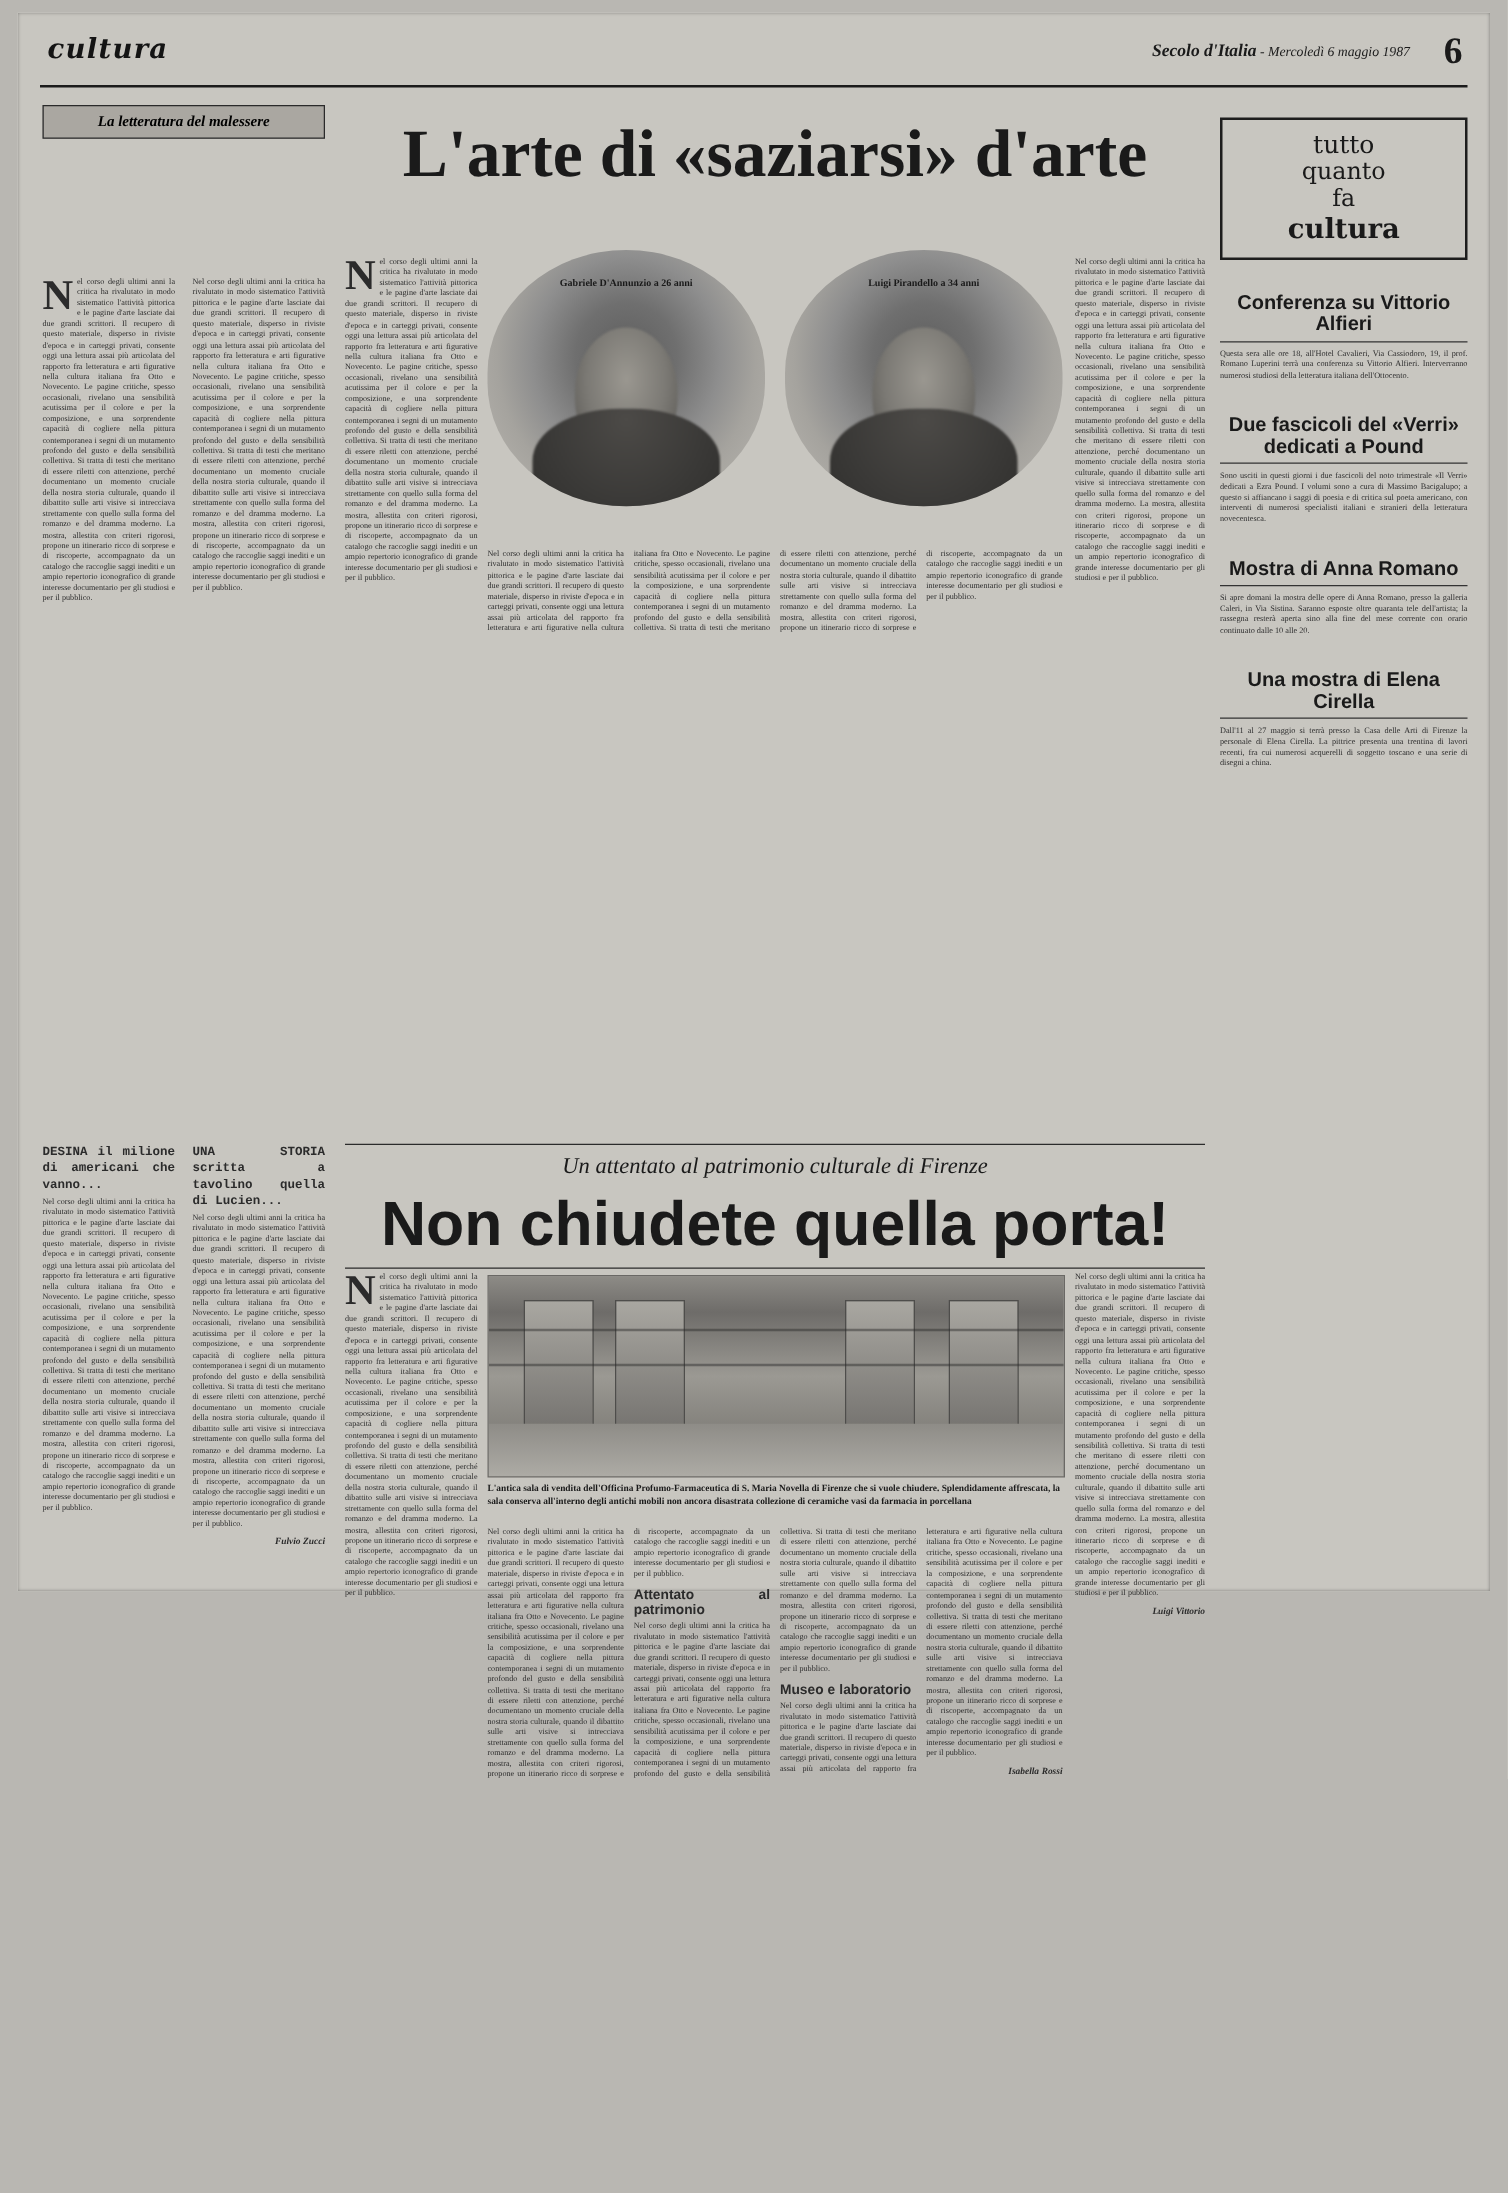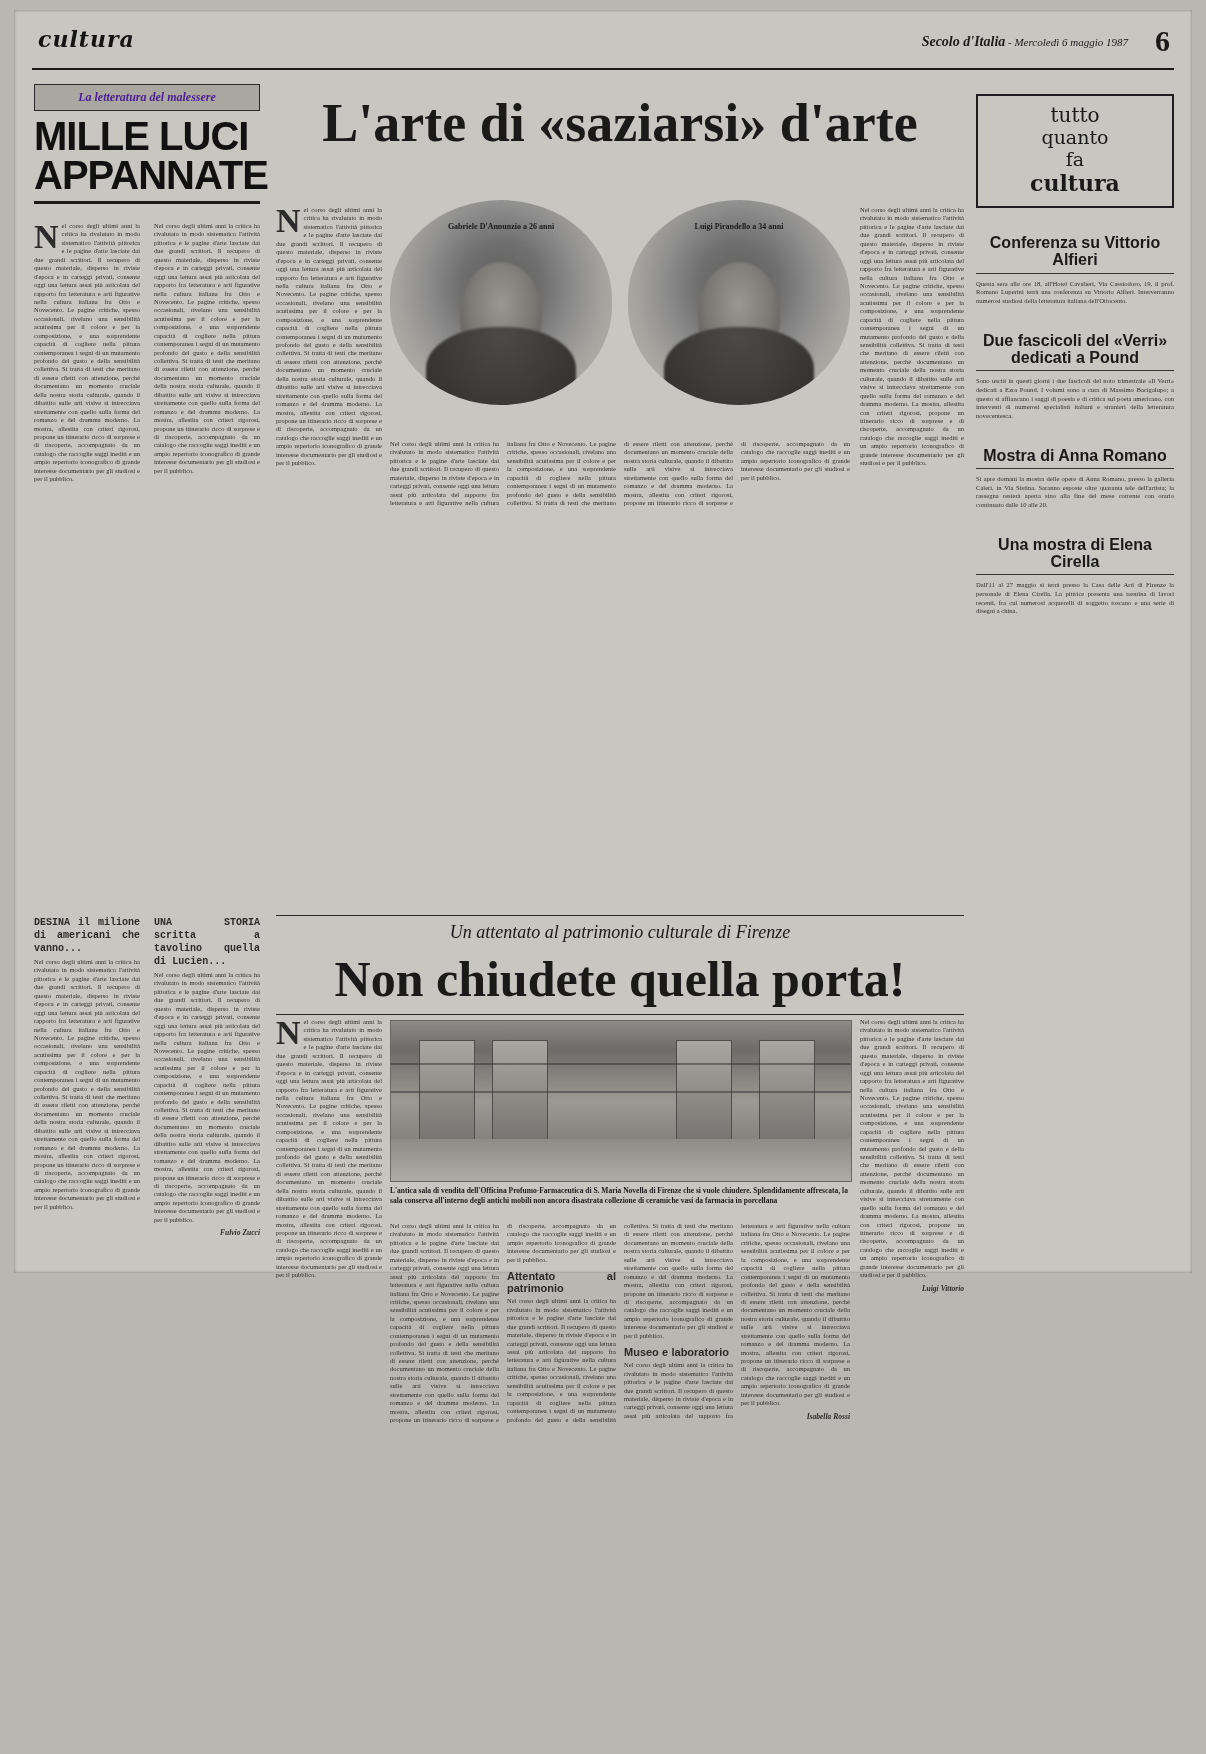--- a/index.html
+++ b/index.html
@@ -40,21 +40,21 @@
   
   .leftbox{
     position:absolute;left:20px;top:74px;width:226px;
   }
   .kicker{
     border:1px solid #2a2a2a;
     background:#aaa7a1;
     padding:5px 6px;
     font-size:12px;font-style:italic;font-weight:bold;
     text-align:center;
-    color:#4c1d95;
+    color:#000000;
   }
   .bigtitle{
     margin-top:6px;
     font-family:"Liberation Sans", sans-serif;
     font-weight:bold;
     font-size:40px;
     line-height:0.98;
     letter-spacing:-1px;
     color:#111;
     border-bottom:3px solid #1b1b1b;
@@ -165,21 +165,21 @@
     column-count:4;column-gap:8px;}
   .a1-r1{position:absolute;left:846px;top:196px;width:104px;height:700px;}
   
   .a2-rule{position:absolute;left:262px;top:905px;width:688px;border-top:1px solid #2b2b2b;}
   .a2-over{
     position:absolute;left:262px;top:912px;width:688px;text-align:center;
     font-size:18px;font-style:italic;
   }
   .a2-head{
     position:absolute;left:262px;top:940px;width:688px;text-align:center;
-    font-family:Liberation Serif, serif;font-weight:bold;font-size:50px;
+    font-family:Liberation Sans, sans-serif;font-weight:bold;font-size:50px;
     border-bottom:1px solid #2b2b2b;padding-bottom:6px;
   }
   .a2-c1{position:absolute;left:262px;top:1008px;width:106px;height:700px;}
   .a2-img{
     position:absolute;left:376px;top:1010px;width:460px;height:160px;
     background:linear-gradient(180deg,#8d8b86 0%,#6e6c69 18%,#9b9993 50%,#7f7d78 80%,#5f5e5b 100%);
     overflow:hidden;
     border:1px solid #6a6865;
   }
   .a2-img .shelf{position:absolute;left:0;right:0;height:2px;background:rgba(40,40,40,.45);}
@@ -210,24 +210,20 @@
   <div class="masthead">
     <div class="section">cultura</div>
     <div class="paper">
       <span>Secolo d'Italia</span><span class="date"> - Mercoledì 6 maggio 1987</span>
     </div>
     <div class="pagenum">6</div>
   </div>
 
   <div class="leftbox">
     <div class="kicker">La letteratura del malessere</div>
-    <div class="bigtitle">
-      <div>MILLE LUCI</div>
-      <div>APPANNATE</div>
-    </div>
   </div>
 
   <div class="centerhead">
     <div class="headline">L'arte di «saziarsi» d'arte</div>
   </div>
 
   <div class="rail">
     <div class="railbox">
       <div class="w1">tutto</div>
       <div>quanto</div>

